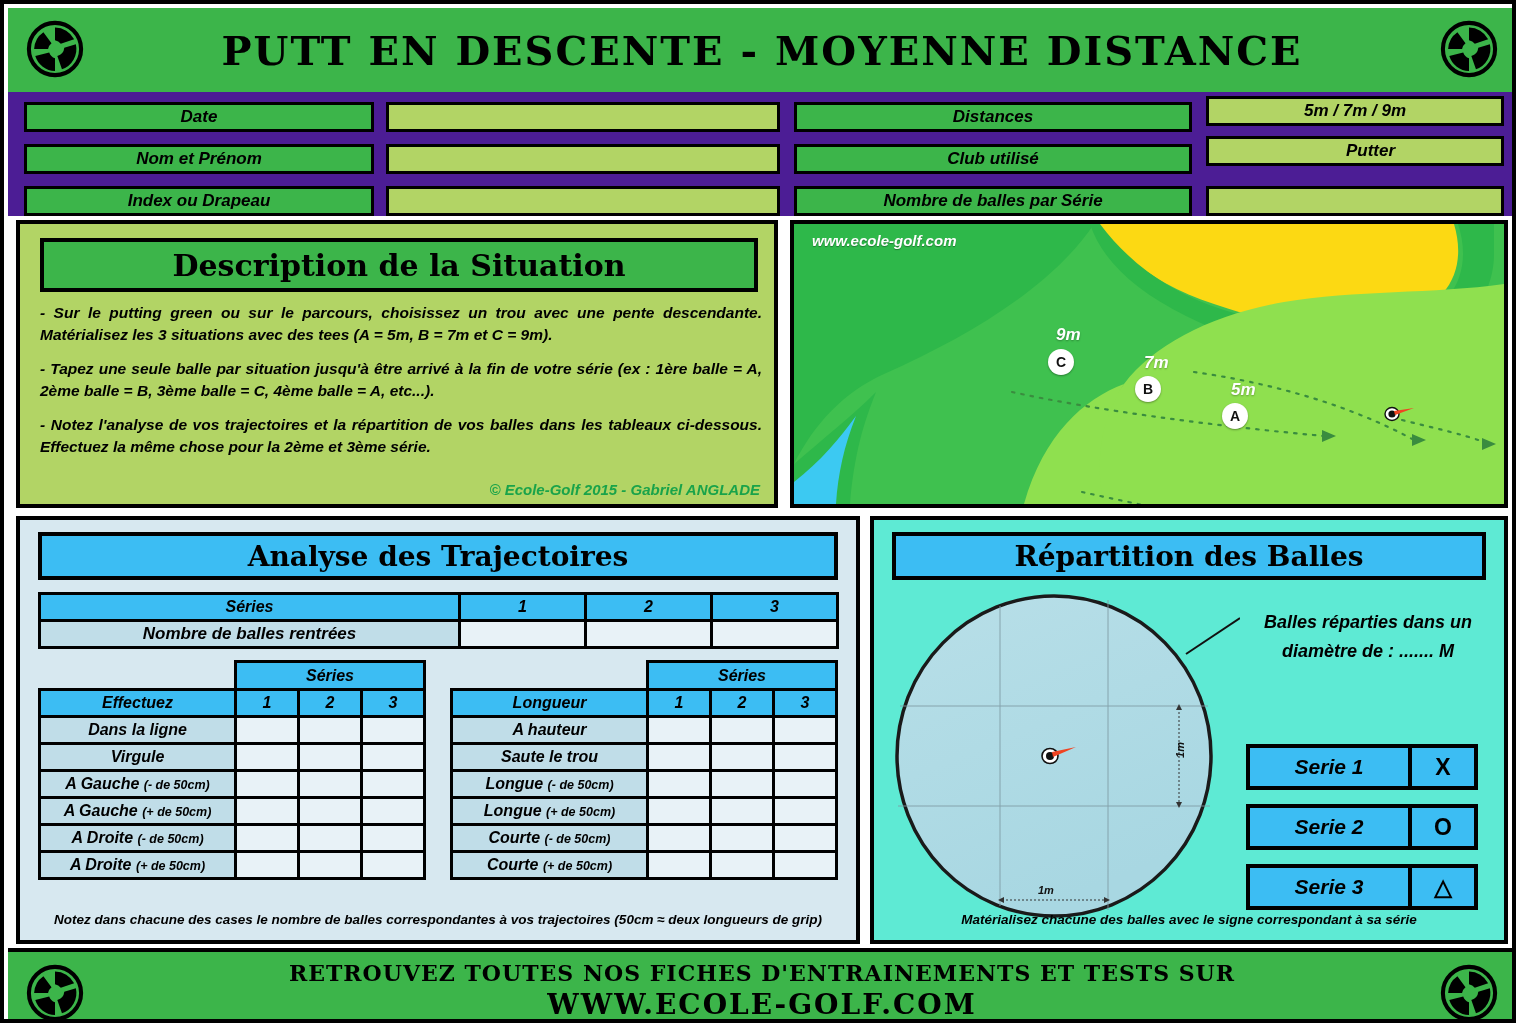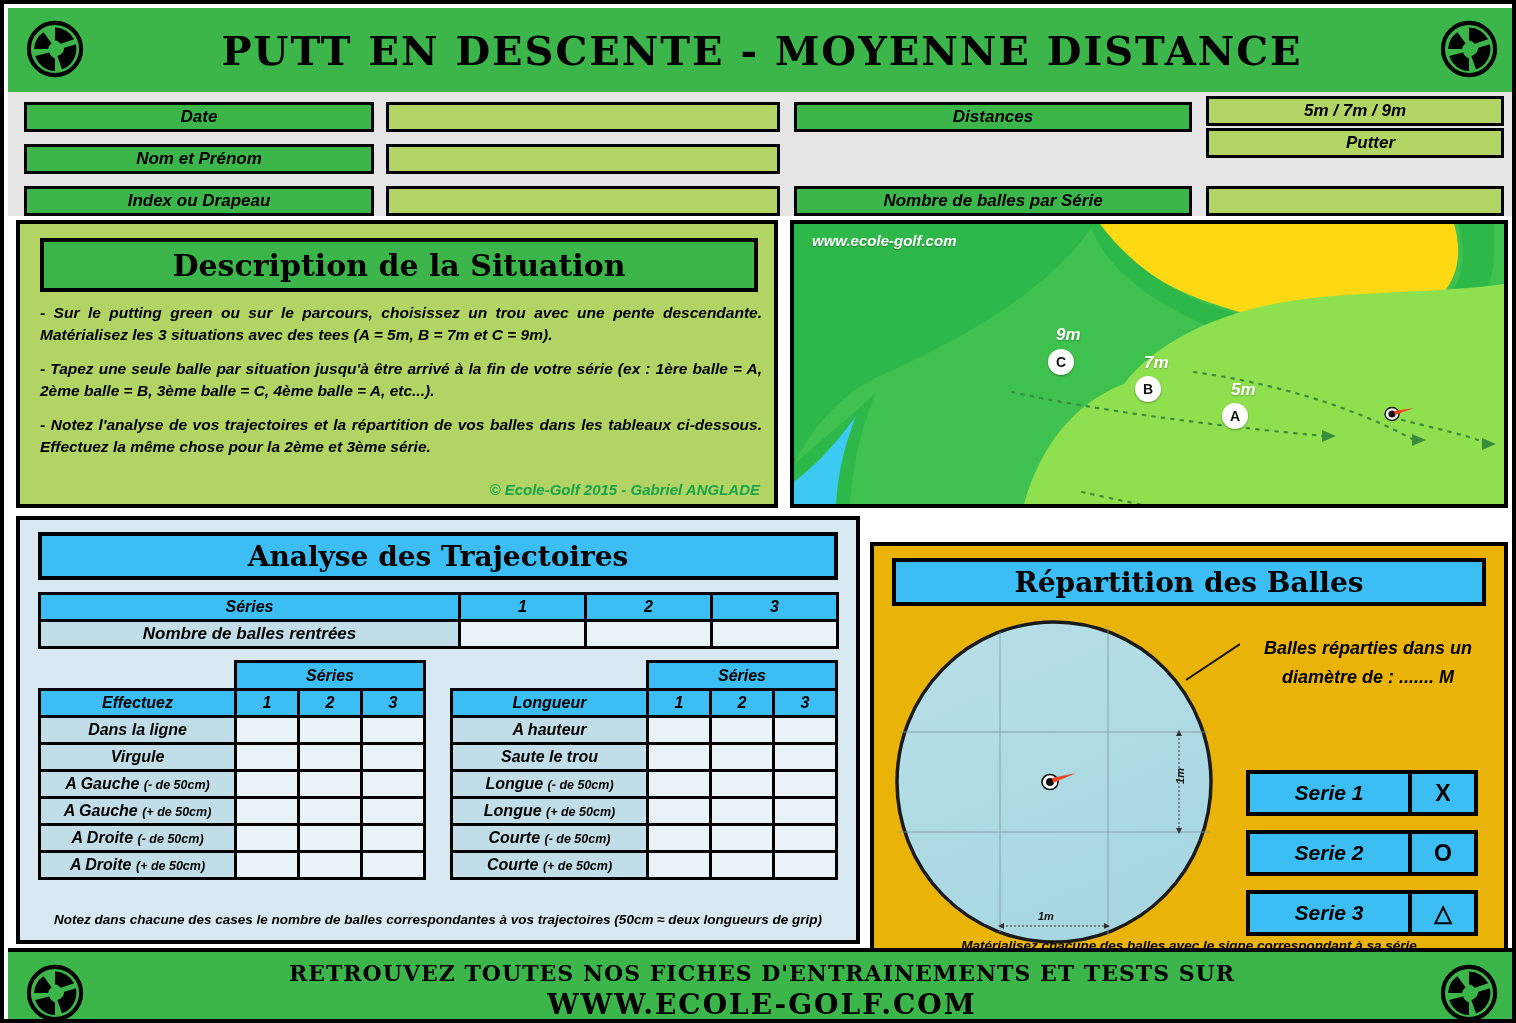--- a/index.html
+++ b/index.html
@@ -37,21 +37,21 @@
   }
   .logo{
     position:absolute;width:58px;height:58px;
   }
   #logo-left{left:18px;top:12px;}
   #logo-right{right:18px;top:12px;}
   #logo-foot-left{left:18px;top:12px;}
   #logo-foot-right{right:18px;top:12px;}
 
   
-  #fields{left:4px;top:88px;width:1508px;height:124px;background:#e5e5e5;}
+  #fields{left:4px;top:88px;width:1508px;height:124px;background:#4c1d95;}
   .fld{
     position:absolute;height:30px;border:3px solid #000;box-sizing:border-box;
     display:flex;align-items:center;justify-content:center;
     font-style:italic;font-weight:bold;font-size:17px;color:#000;
   }
   .fld.lbl{background:#3cb54a;}
   .fld.val{background:#b2d465;}
 
   
   #descpanel{
@@ -99,21 +99,21 @@
     font-family:"Liberation Sans", sans-serif;
   }
 
   
   #leftpanel{
     left:12px;top:512px;width:844px;height:428px;
     background:#d7e8f0;border:4px solid #000;
   }
   #rightpanel{
     left:866px;top:512px;width:638px;height:428px;
-    background:#eab308;border:4px solid #000;margin-top:26px;
+    background:#5eead4;border:4px solid #000;
   }
   .paneltitle{
     position:absolute;left:18px;top:12px;
     height:48px;background:#3cbdf3;border:4px solid #000;box-sizing:border-box;
     display:flex;align-items:center;justify-content:center;
     font-family:"DejaVu Serif", serif;font-weight:bold;font-size:28px;color:#000;
   }
 
   
   .tbl{position:absolute;border-collapse:collapse;}
@@ -201,24 +201,25 @@
 
     <div class="fld lbl" style="left:16px;top:10px;width:350px;">Date</div>
     <div class="fld lbl" style="left:16px;top:52px;width:350px;">Nom et Prénom</div>
     <div class="fld lbl" style="left:16px;top:94px;width:350px;">Index ou Drapeau</div>
 
     <div class="fld val" style="left:378px;top:10px;width:394px;"></div>
     <div class="fld val" style="left:378px;top:52px;width:394px;"></div>
     <div class="fld val" style="left:378px;top:94px;width:394px;"></div>
 
     <div class="fld lbl" style="left:786px;top:10px;width:398px;">Distances</div>
+    <div class="fld lbl" style="left:786px;top:52px;width:398px;">Club utilisé</div>
     <div class="fld lbl" style="left:786px;top:94px;width:398px;">Nombre de balles par Série</div>
 
     <div class="fld val" style="left:1198px;top:4px;width:298px;">5m / 7m / 9m</div>
-    <div class="fld val" style="left:1198px;top:36px;width:298px;padding-left:31px;">Putter</div>
+    <div class="fld val" style="left:1198px;top:44px;width:298px;padding-left:31px;">Putter</div>
     <div class="fld val" style="left:1198px;top:94px;width:298px;"></div>
   </div>
 
   <div class="blk" id="descpanel">
     <div id="desctitle">Description de la Situation</div>
     <div id="descbody">
       <p>- Sur le putting green ou sur le parcours, choisissez un trou avec une pente descendante. Matérialisez les 3 situations  avec des tees (A = 5m, B = 7m et C = 9m).</p>
       <p>- Tapez une seule balle par situation jusqu'à être arrivé à la fin de votre série (ex : 1ère balle  = A, 2ème balle  = B, 3ème balle = C, 4ème balle = A, etc...).</p>
       <p>- Notez l'analyse de vos trajectoires et la répartition de vos balles dans les tableaux ci-dessous. Effectuez la même chose pour la 2ème et 3ème série.</p>
     </div>

